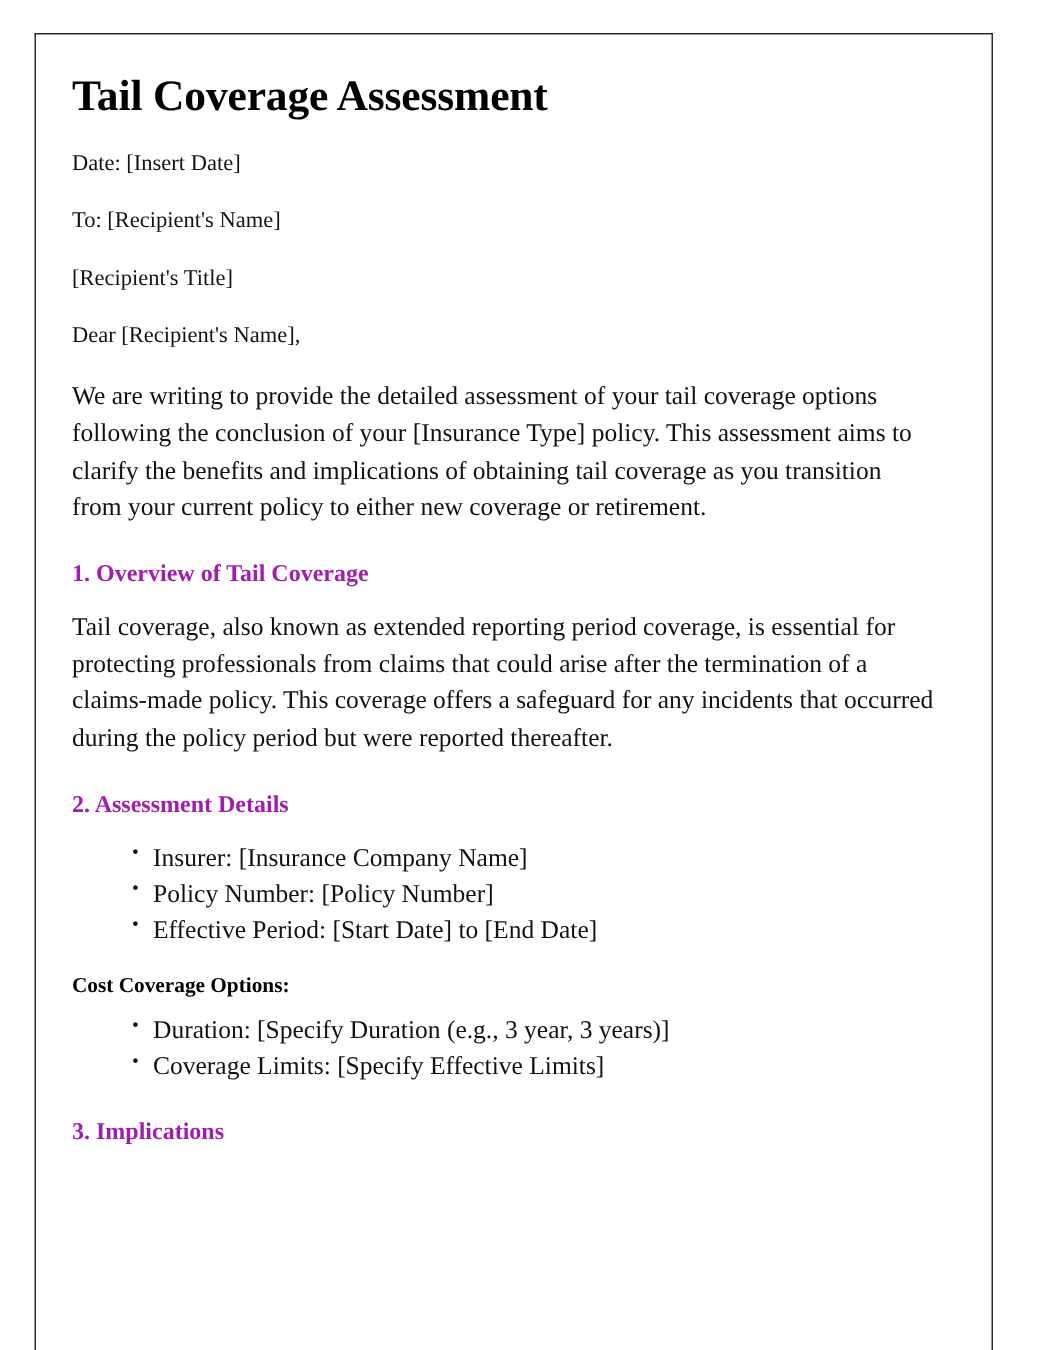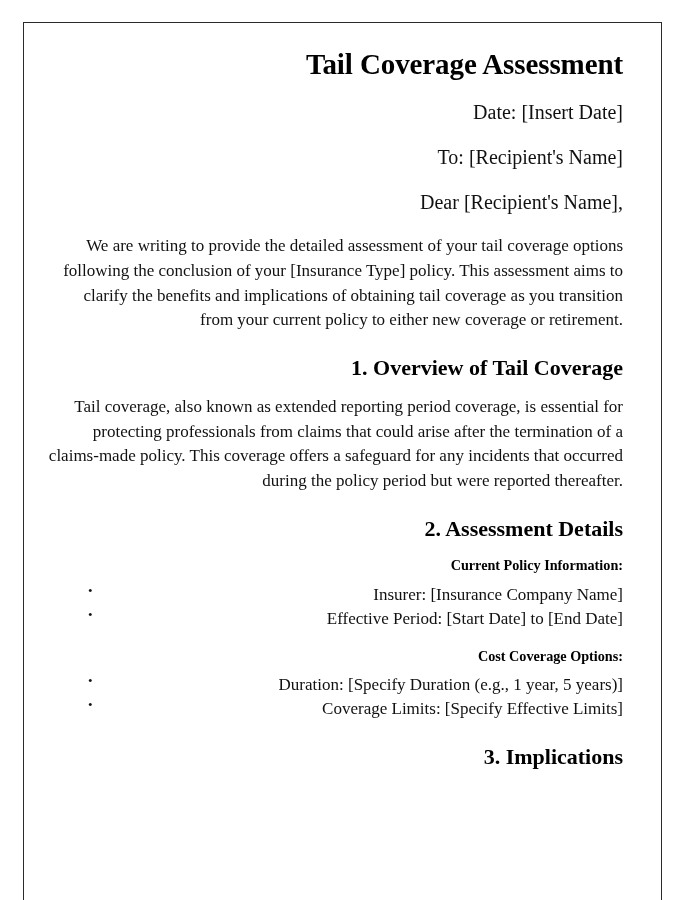--- a/index.html
+++ b/index.html
@@ -20,52 +20,51 @@
     width: 639px;
     height: 920px;
     background: #ffffff;
     border: 1px solid #2b2b2b;
     border-bottom: none;
     overflow: hidden;
   }
 
   .page-inner {
     padding: 24px 38px 0 24px;
-    text-align: right;
   }
 
   .doc-title {
     font-size: 29px;
     font-weight: bold;
     line-height: 1.18;
     color: #000000;
     margin: 0 0 18px 0;
     letter-spacing: -0.1px;
   }
 
   .letter-line {
-    font-size: 20px;
+    font-size: 15px;
     line-height: 1.35;
     color: #111111;
     margin: 0 0 18px 0;
   }
 
   .body-para {
     font-size: 17px;
     line-height: 1.45;
     color: #111111;
     margin: 0 0 10px 0;
     max-width: 576px;
   }
 
   .section-heading {
-    font-size: 22px;
+    font-size: 16px;
     font-weight: bold;
     line-height: 1.2;
-    color: #000000;
+    color: #a21caf;
     margin: 22px 0 14px 0;
   }
 
   .sub-heading {
     font-size: 14.2px;
     font-weight: bold;
     line-height: 1.3;
     color: #000000;
     margin: 0 0 8px 0;
   }
@@ -96,37 +95,38 @@
 </head>
 <body>
 
 <div class="page-sheet">
   <div class="page-inner">
 
     <h1 class="doc-title">Tail Coverage Assessment</h1>
 
     <p class="letter-line">Date: [Insert Date]</p>
     <p class="letter-line">To: [Recipient's Name]</p>
+    <p class="letter-line">[Recipient's Title]</p>
     <p class="letter-line">Dear [Recipient's Name],</p>
 
     <p class="body-para">We are writing to provide the detailed assessment of your tail coverage options following the conclusion of your [Insurance Type] policy. This assessment aims to clarify the benefits and implications of obtaining tail coverage as you transition from your current policy to either new coverage or retirement.</p>
 
     <h2 class="section-heading">1. Overview of Tail Coverage</h2>
     <p class="body-para">Tail coverage, also known as extended reporting period coverage, is essential for protecting professionals from claims that could arise after the termination of a claims-made policy. This coverage offers a safeguard for any incidents that occurred during the policy period but were reported thereafter.</p>
 
     <h2 class="section-heading">2. Assessment Details</h2>
 
-    <h3 class="sub-heading">Current Policy Information:</h3>
     <ul class="bullet-list">
       <li>Insurer: [Insurance Company Name]</li>
+      <li>Policy Number: [Policy Number]</li>
       <li>Effective Period: [Start Date] to [End Date]</li>
     </ul>
 
     <h3 class="sub-heading">Cost Coverage Options:</h3>
     <ul class="bullet-list">
-      <li>Duration: [Specify Duration (e.g., 1 year, 5 years)]</li>
+      <li>Duration: [Specify Duration (e.g., 3 year, 3 years)]</li>
       <li>Coverage Limits: [Specify Effective Limits]</li>
     </ul>
 
     <h2 class="section-heading">3. Implications</h2>
 
   </div>
 </div>
 
 </body></html>

